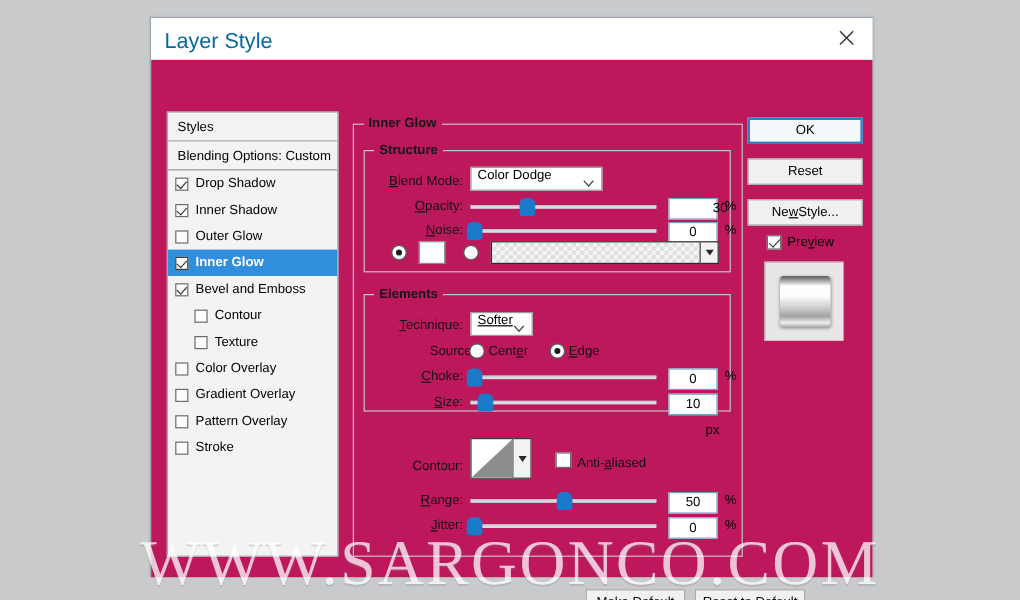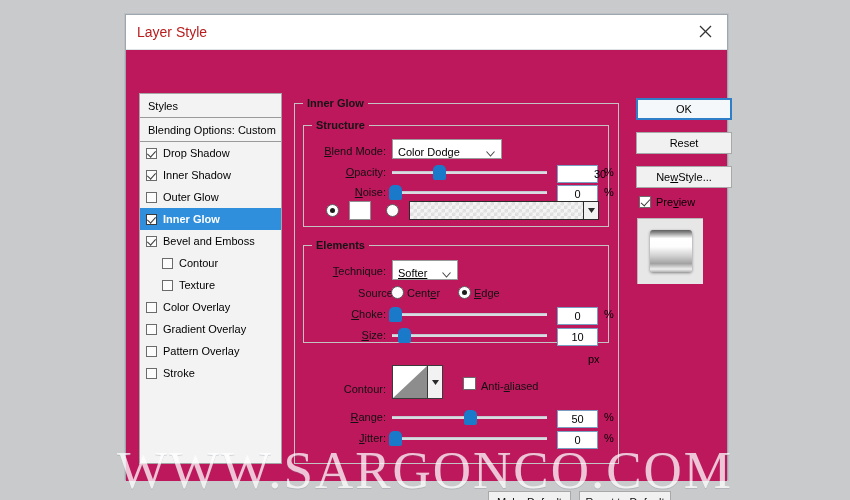--- a/index.html
+++ b/index.html
@@ -53,22 +53,22 @@
   #titlebar {
     position: relative;
     height: 34px;
     background: #ffffff;
     border-bottom: 1px solid #dfe3e6;
   }
   #title-text {
     position: absolute;
     left: 11px;
     top: 9px;
-    font-size: 14px;
-    color: #b91c1c;
+    font-size: 18px;
+    color: #0369a1;
   }
   #close-btn {
     position: absolute;
     right: 0px;
     top: 0px;
     width: 44px;
     height: 33px;
     display: flex;
     align-items: center;
     justify-content: center;
@@ -192,21 +192,21 @@
   }
   .uline { text-decoration: underline; }
 
   .combo {
     position: absolute;
     height: 20px;
     background: #ffffff;
     border: 1px solid #9a9a9a;
     box-sizing: border-box;
     display: flex;
-    align-items: flex-end;
+    align-items: flex-start;
     padding-left: 5px;
     font-size: 11px;
   }
   .combo .arrow {
     position: absolute;
     right: 6px;
     top: 7px;
   }
 
   .numbox {
@@ -350,21 +350,21 @@
   
   #right-col {
     position: absolute;
     left: 497px;
     top: 38px;
     width: 98px;
     height: 380px;
   }
   .rbtn {
     position: absolute;
-    left: 13px;
+    left: 0;
     width: 96px;
     height: 22px;
     background: #f1f1f1;
     border: 1px solid #a8a8a8;
     box-sizing: border-box;
     display: flex;
     align-items: center;
     justify-content: center;
     font-size: 11px;
   }
@@ -544,21 +544,21 @@
           </svg>
       </div>
 
       <fieldset class="grp" id="grp-elements">
         <legend>Elements</legend>
       </fieldset>
 
       <div class="lbl" style="left:22px; top:172px; width:70px;">
         <span class="uline">T</span>echnique:
       </div>
-      <div class="combo" style="left:98px; top:167px; width:66px;text-decoration:underline;">
+      <div class="combo" style="left:98px; top:167px; width:52px;text-decoration:underline;">
         <span>Softer</span>
         <span class="arrow">
           <svg width="9" height="6" viewBox="0 0 9 6">
               <polyline points="0.5,0.5 4.5,5 8.5,0.5" fill="none" stroke="#4a4a4a" stroke-width="1.1"></polyline>
             </svg>
         </span>
       </div>
 
       <div class="lbl" style="left:40px; top:194px; width:62px;">Source:</div>
       <div class="radio" style="left:97px; top:193px;"></div>

